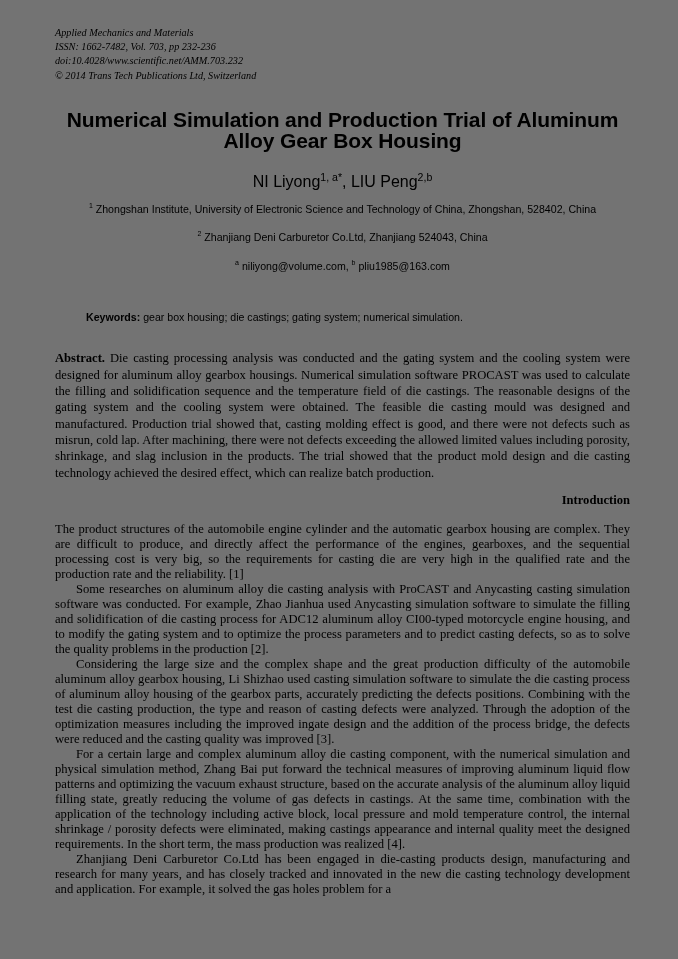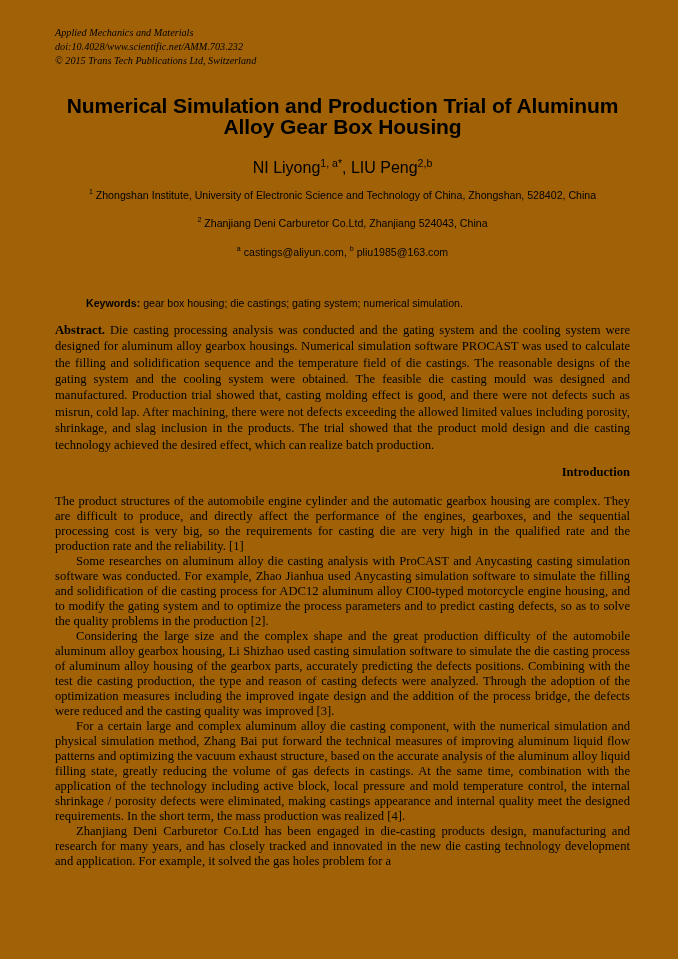--- a/index.html
+++ b/index.html
@@ -5,21 +5,21 @@
 <style>
   html, body {
     margin: 0;
     padding: 0;
     background: #8a8a8a;
   }
   .page {
     position: relative;
     width: 678px;
     height: 959px;
-    background: #a16207;
+    background: #737373;
     overflow: hidden;
     box-sizing: border-box;
     padding: 26px 48px 0 55px;
     font-family: "Liberation Serif", "DejaVu Serif", serif;
     color: #000000;
   }
 
   
   .journal-header {
     display: flex;
@@ -78,21 +78,21 @@
     margin-top: 35px;
     text-align: left;
   }
   .keywords b { font-weight: bold; padding-left: 31px; }
 
   
   .abstract {
     font-size: 12.6px;
     line-height: 16.35px;
     text-align: justify;
-    margin-top: 11px;
+    margin-top: 25px;
     text-justify: inter-word;
   }
   .abstract b { font-weight: bold; }
 
   .section-head {
     font-size: 12.6px;
     font-weight: bold;
     margin-top: 12px;
     text-align: right;
   }
@@ -109,22 +109,23 @@
   .body-para:last-child { }
 </style>
 </head>
 <body>
 
 <div class="page">
 
   <div class="journal-header">
     <div class="left">
       <div>Applied Mechanics and Materials</div>
+      <div>ISSN: 1662-7482, Vol. 703, pp 232-236</div>
       <div>doi:10.4028/www.scientific.net/AMM.703.232</div>
-      <div>© 2015 Trans Tech Publications Ltd, Switzerland</div>
+      <div>© 2014 Trans Tech Publications Ltd, Switzerland</div>
     </div>
   </div>
 
   <h1 class="title">Numerical Simulation and Production Trial of Aluminum Alloy Gear Box Housing</h1>
 
   <div class="authors">
     <span>NI Liyong</span><sup>1, a*</sup><span>, </span><span>LIU Peng</span><sup>2,b</sup>
   </div>
 
   <div class="affil">
@@ -132,21 +133,21 @@
     <span>Zhongshan Institute, University of Electronic Science and Technology of China, Zhongshan, 528402, China</span>
   </div>
 
   <div class="affil second">
     <sup>2</sup>
     <span>Zhanjiang Deni Carburetor Co.Ltd, Zhanjiang 524043, China</span>
   </div>
 
   <div class="affil emails">
     <sup>a</sup>
-    <span>castings@aliyun.com,</span>
+    <span>niliyong@volume.com,</span>
     <sup>b</sup>
     <span>pliu1985@163.com</span>
   </div>
 
   <div class="keywords">
     <b>Keywords:</b>
     <span>gear box housing; die castings; gating system; numerical simulation.</span>
   </div>
 
   <div class="abstract">

